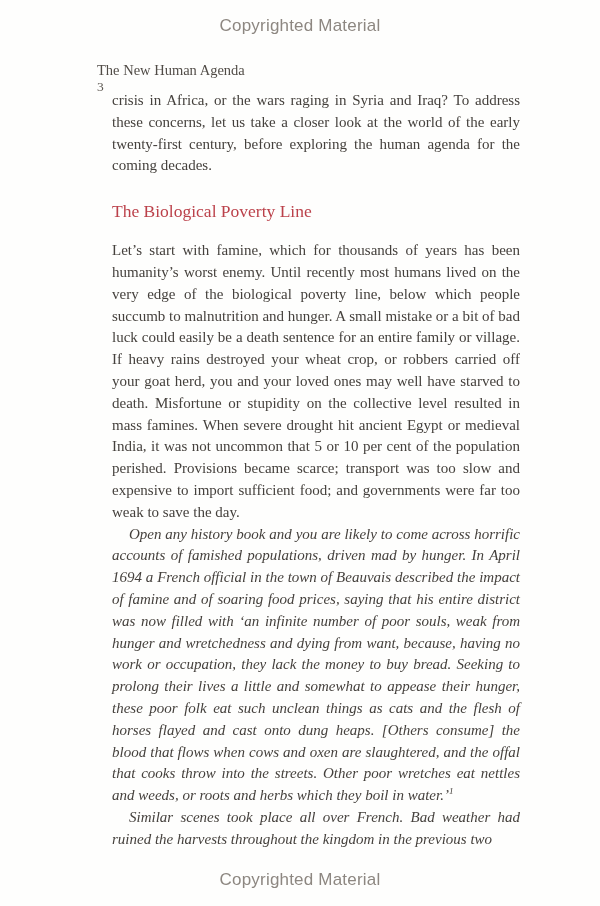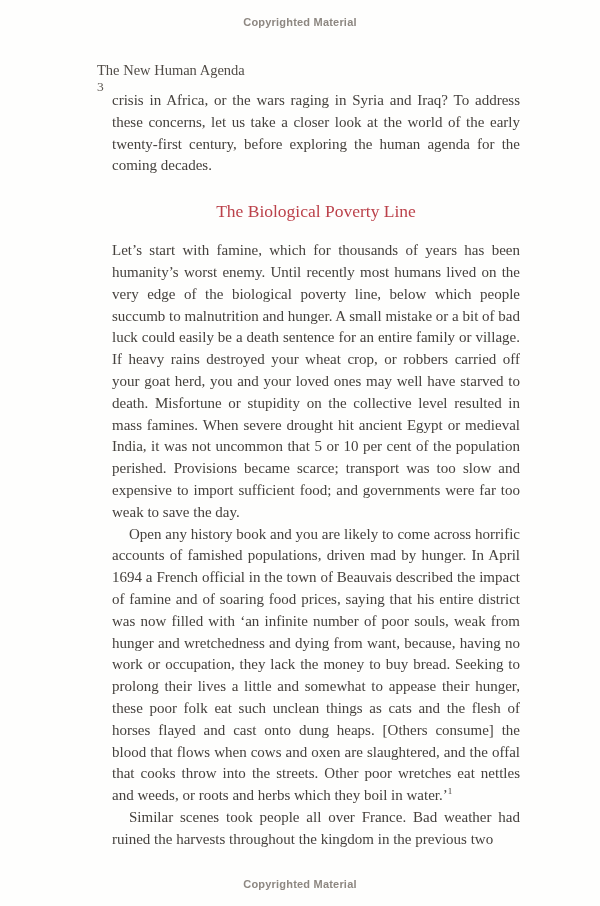--- a/index.html
+++ b/index.html
@@ -14,22 +14,22 @@
     background: #fefefd;
     overflow: hidden;
     font-family: "Liberation Serif", serif;
   }
   .banner {
     position: absolute;
     left: 0;
     right: 0;
     text-align: center;
     font-family: "Liberation Sans", sans-serif;
-    font-weight: bold;
-    font-size: 11px;
+    font-weight: normal;
+    font-size: 17px;
     letter-spacing: 0.2px;
     color: #8d8781;
   }
   .banner.top { top: 16px; }
   .banner.bottom { bottom: 16px; }
   .running-header {
     position: absolute;
     top: 62px;
     left: 97px;
     right: 96px;
@@ -52,26 +52,27 @@
     color: #45413d;
     font-size: 15px;
     line-height: 21.8px;
   }
   .body-text p {
     margin: 0;
     text-align: justify;
   }
   .body-text p.indent {
     text-indent: 17px;
+    font-style: italic;
   }
   .section-heading {
     margin: 22px 0 17px 0;
     font-size: 17.5px;
     font-weight: normal;
-    text-align: center;
+    text-align: left;
     color: #bb414a;
     line-height: 24px;
   }
   sup.fn {
     font-size: 9px;
     line-height: 0;
     vertical-align: super;
   }
 </style>
 </head>
@@ -89,19 +90,19 @@
   <main class="body-text">
 
     <p>crisis in Africa, or the wars raging in Syria and Iraq? To address these concerns, let us take a closer look at the world of the early twenty-first century, before exploring the human agenda for the coming decades.</p>
 
     <h2 class="section-heading">The Biological Poverty Line</h2>
 
     <p>Let’s start with famine, which for thousands of years has been humanity’s worst enemy. Until recently most humans lived on the very edge of the biological poverty line, below which people succumb to malnutrition and hunger. A small mistake or a bit of bad luck could easily be a death sentence for an entire family or village. If heavy rains destroyed your wheat crop, or robbers carried off your goat herd, you and your loved ones may well have starved to death. Misfortune or stupidity on the collective level resulted in mass famines. When severe drought hit ancient Egypt or medieval India, it was not uncommon that 5 or 10 per cent of the population perished. Provisions became scarce; transport was too slow and expensive to import sufficient food; and governments were far too weak to save the day.</p>
 
     <p class="indent"><span>Open any history book and you are likely to come across horrific accounts of famished populations, driven mad by hunger. In April 1694 a French official in the town of Beauvais described the impact of famine and of soaring food prices, saying that his entire district was now filled with ‘an infinite number of poor souls, weak from hunger and wretchedness and dying from want, because, having no work or occupation, they lack the money to buy bread. Seeking to prolong their lives a little and somewhat to appease their hunger, these poor folk eat such unclean things as cats and the flesh of horses flayed and cast onto dung heaps. [Others consume] the blood that flows when cows and oxen are slaughtered, and the offal that cooks throw into the streets. Other poor wretches eat nettles and weeds, or roots and herbs which they boil in water.’</span><sup class="fn">1</sup></p>
 
-    <p class="indent">Similar scenes took people all over France. Bad weather had ruined the harvests throughout the kingdom in the previous two</p>
+    <p class="indent">Similar scenes took place all over French. Bad weather had ruined the harvests throughout the kingdom in the previous two</p>
 
   </main>
 
   <div class="banner bottom">Copyrighted Material</div>
 
 </div>
 
 </body></html>

